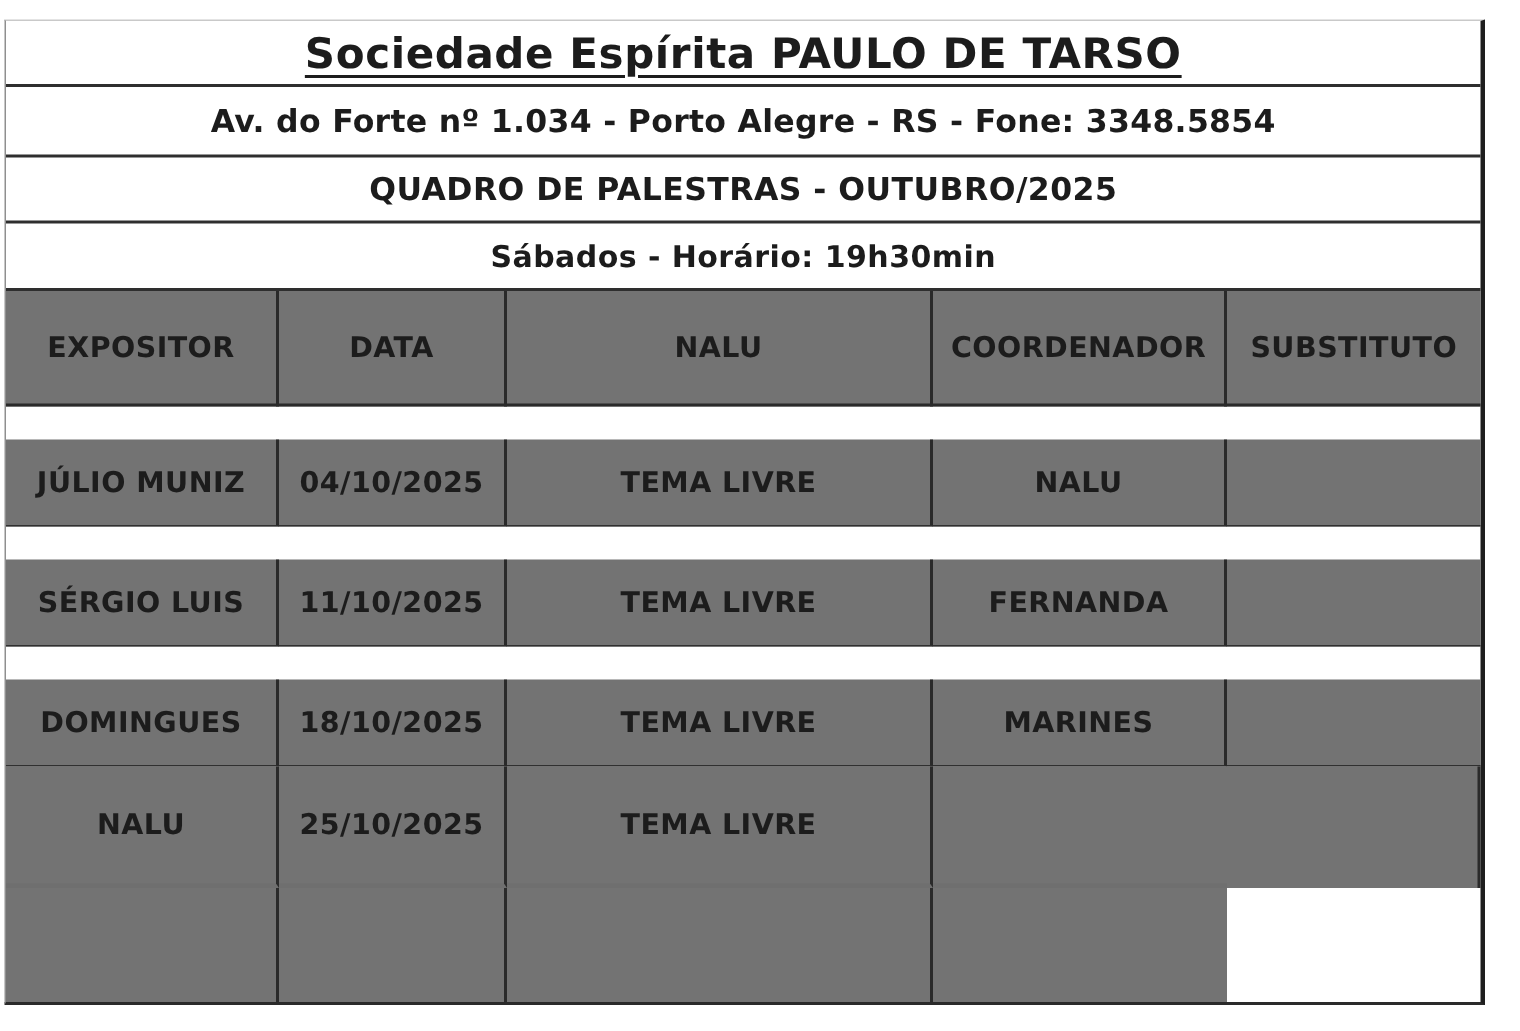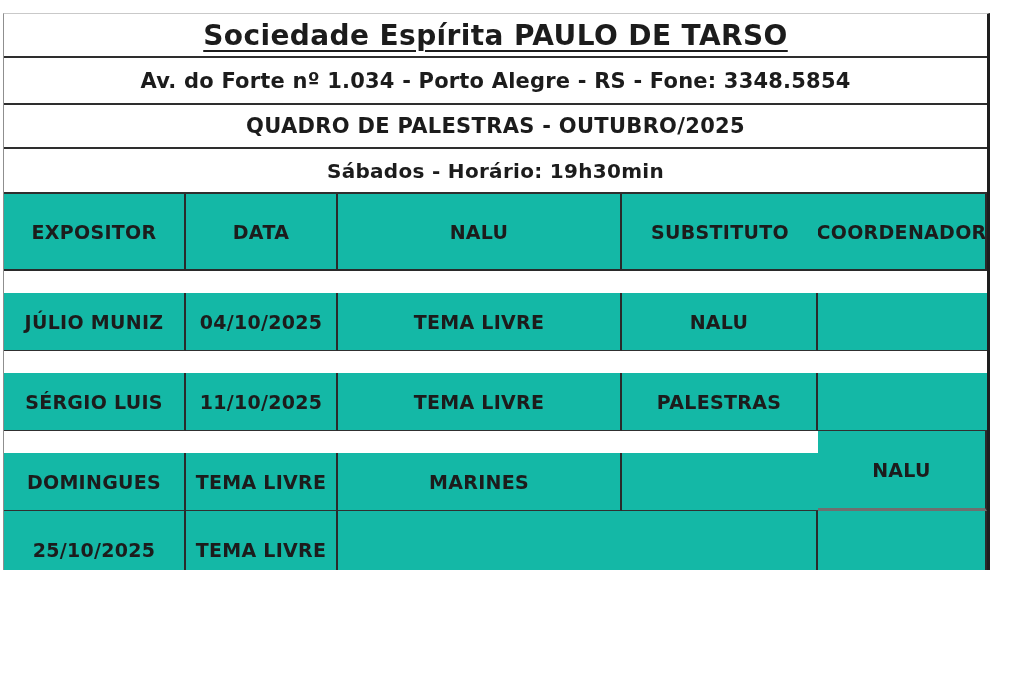--- a/index.html
+++ b/index.html
@@ -3,21 +3,21 @@
 <meta charset="utf-8">
 <style>
   html, body {
     margin: 0;
     padding: 0;
     background: #ffffff;
   }
   .page {
     position: relative;
     width: 1013px;
-    height: 570px;
+    height: 687px;
     background: #ffffff;
     font-family: "DejaVu Sans", "Liberation Sans", sans-serif;
     color: #1c1c1c;
     overflow: hidden;
   }
   .sheet {
     position: absolute;
     left: 3px;
     top: 13px;
     width: 987px;
@@ -55,21 +55,21 @@
   .cell {
     box-sizing: border-box;
     display: flex;
     align-items: center;
     justify-content: center;
     text-align: left;
     font-weight: 700;
     font-size: 19px;
     letter-spacing: 0.3px;
     border-right: 2px solid #2a2a2a;
-    background: #14b8a6;
+    background: #737373;
     overflow: hidden;
     padding: 16px 4px;
   }
   .cell.last-col { border-right: none; }
   .header-cell { border-bottom: 2px solid #2a2a2a; }
   .data-cell { border-bottom: 1px solid #303030; margin-top: 22px; }
   .thick-sep { border-bottom: 3px solid #6f6f6f; }
   .empty-row-cell { border-bottom: none; }
 </style>
 </head>
@@ -90,36 +90,37 @@
       <span>QUADRO DE PALESTRAS - OUTUBRO/2025</span>
     </div>
 
     <div class="full-row note-row">
       <span>Sábados - Horário: 19h30min</span>
     </div>
 
     <div class="cell header-cell">EXPOSITOR</div>
     <div class="cell header-cell">DATA</div>
     <div class="cell header-cell">NALU</div>
+    <div class="cell header-cell">COORDENADOR</div>
     <div class="cell header-cell last-col">SUBSTITUTO</div>
-    <div class="cell header-cell">COORDENADOR</div>
 
     <div class="cell data-cell">JÚLIO MUNIZ</div>
     <div class="cell data-cell">04/10/2025</div>
     <div class="cell data-cell">TEMA LIVRE</div>
     <div class="cell data-cell">NALU</div>
     <div class="cell data-cell last-col"></div>
 
     <div class="cell data-cell">SÉRGIO LUIS</div>
     <div class="cell data-cell">11/10/2025</div>
     <div class="cell data-cell">TEMA LIVRE</div>
-    <div class="cell data-cell">PALESTRAS</div>
+    <div class="cell data-cell">FERNANDA</div>
     <div class="cell data-cell last-col"></div>
 
     <div class="cell data-cell">DOMINGUES</div>
+    <div class="cell data-cell">18/10/2025</div>
     <div class="cell data-cell">TEMA LIVRE</div>
     <div class="cell data-cell">MARINES</div>
     <div class="cell data-cell last-col"></div>
 
     <div class="cell thick-sep">NALU</div>
     <div class="cell thick-sep">25/10/2025</div>
     <div class="cell thick-sep">TEMA LIVRE</div>
     <div class="cell thick-sep last-col"></div>
 
     <div class="cell empty-row-cell"></div>

